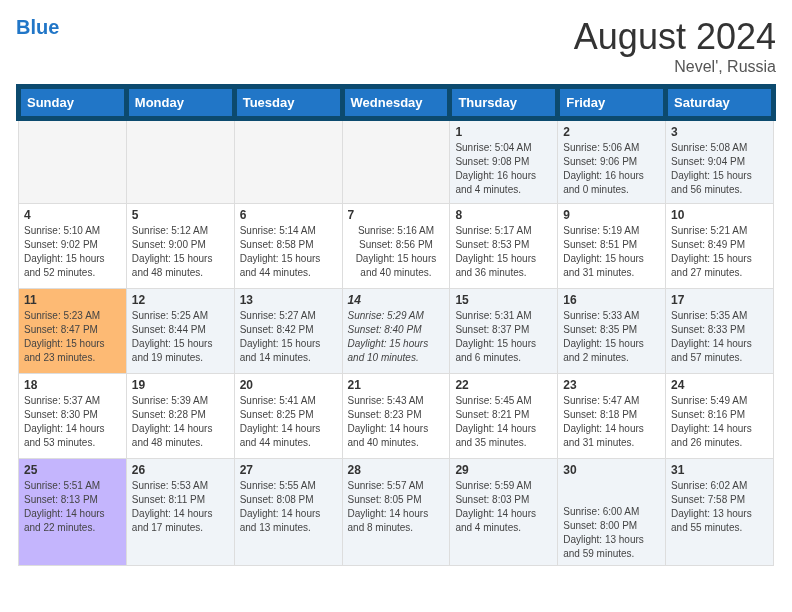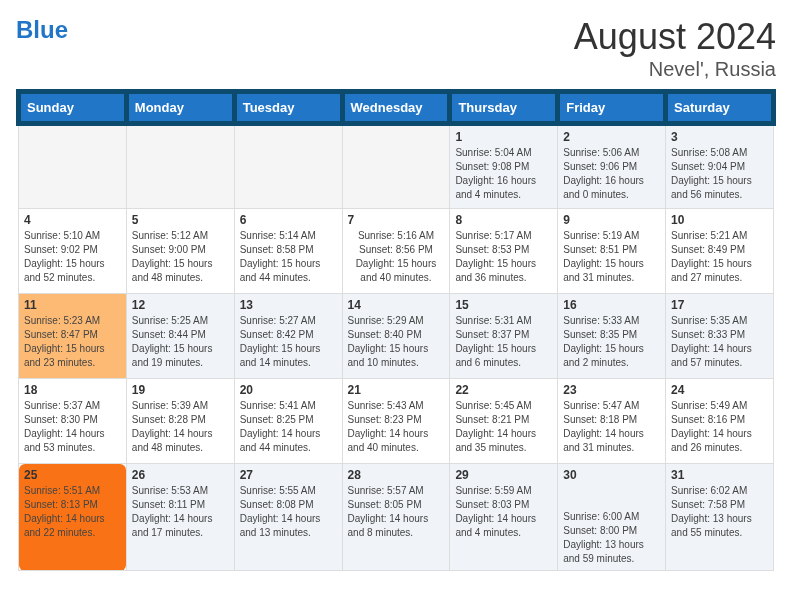--- a/index.html
+++ b/index.html
@@ -36,21 +36,21 @@
     }
     .title-block {
       text-align: right;
     }
     .month-title {
       font-size: 36px;
       font-weight: normal;
       color: #333;
     }
     .location {
-      font-size: 20px;
+      font-size: 16px;
       color: #555;
     }
     table {
       width: 100%;
       border-collapse: collapse;
     }
     thead tr th {
       background: #2176c7;
       color: #fff;
       text-align: left;
@@ -98,21 +98,21 @@
     tbody tr td {
       min-height: 85px;
       height: 85px;
     }
   </style>
 </head>
 <body>
 
 <div class="header">
   <div class="logo">
-    <div style="font-size:24px; font-weight:bold;">
+    <div style="font-size:20px; font-weight:bold;">
       <span class="logo-blue">Blue</span>
     </div>
   </div>
   <div class="title-block">
     <div class="month-title">August 2024</div>
     <div class="location">Nevel', Russia</div>
   </div>
 </div>
 
 <table>
@@ -221,21 +221,21 @@
 Daylight: 15 hours
 and 19 minutes.</div>
         </td>
         <td style="background: rgb(240, 244, 248);">
           <span class="day-number">13</span>
           <div class="cell-content" style="white-space: pre-line;">Sunrise: 5:27 AM
 Sunset: 8:42 PM
 Daylight: 15 hours
 and 14 minutes.</div>
         </td>
-        <td style="background: rgb(240, 244, 248);">
+        <td style="background: rgb(240, 244, 248); font-style: italic;">
           <span class="day-number">14</span>
           <div class="cell-content" style="white-space: pre-line;">Sunrise: 5:29 AM
 Sunset: 8:40 PM
 Daylight: 15 hours
 and 10 minutes.</div>
         </td>
         <td style="background: rgb(240, 244, 248);">
           <span class="day-number">15</span>
           <div class="cell-content" style="white-space: pre-line;">Sunrise: 5:31 AM
 Sunset: 8:37 PM
@@ -302,21 +302,21 @@
         </td>
         <td>
           <span class="day-number">24</span>
           <div class="cell-content" style="white-space: pre-line;">Sunrise: 5:49 AM
 Sunset: 8:16 PM
 Daylight: 14 hours
 and 26 minutes.</div>
         </td>
       </tr>
       <tr>
-        <td style="background: #f97316; border-radius: 6px;">
+        <td style="background: #c4b5fd;">
           <span class="day-number">25</span>
           <div class="cell-content" style="white-space: pre-line;">Sunrise: 5:51 AM
 Sunset: 8:13 PM
 Daylight: 14 hours
 and 22 minutes.</div>
         </td>
         <td style="background: rgb(240, 244, 248);">
           <span class="day-number">26</span>
           <div class="cell-content" style="white-space: pre-line;">Sunrise: 5:53 AM
 Sunset: 8:11 PM

